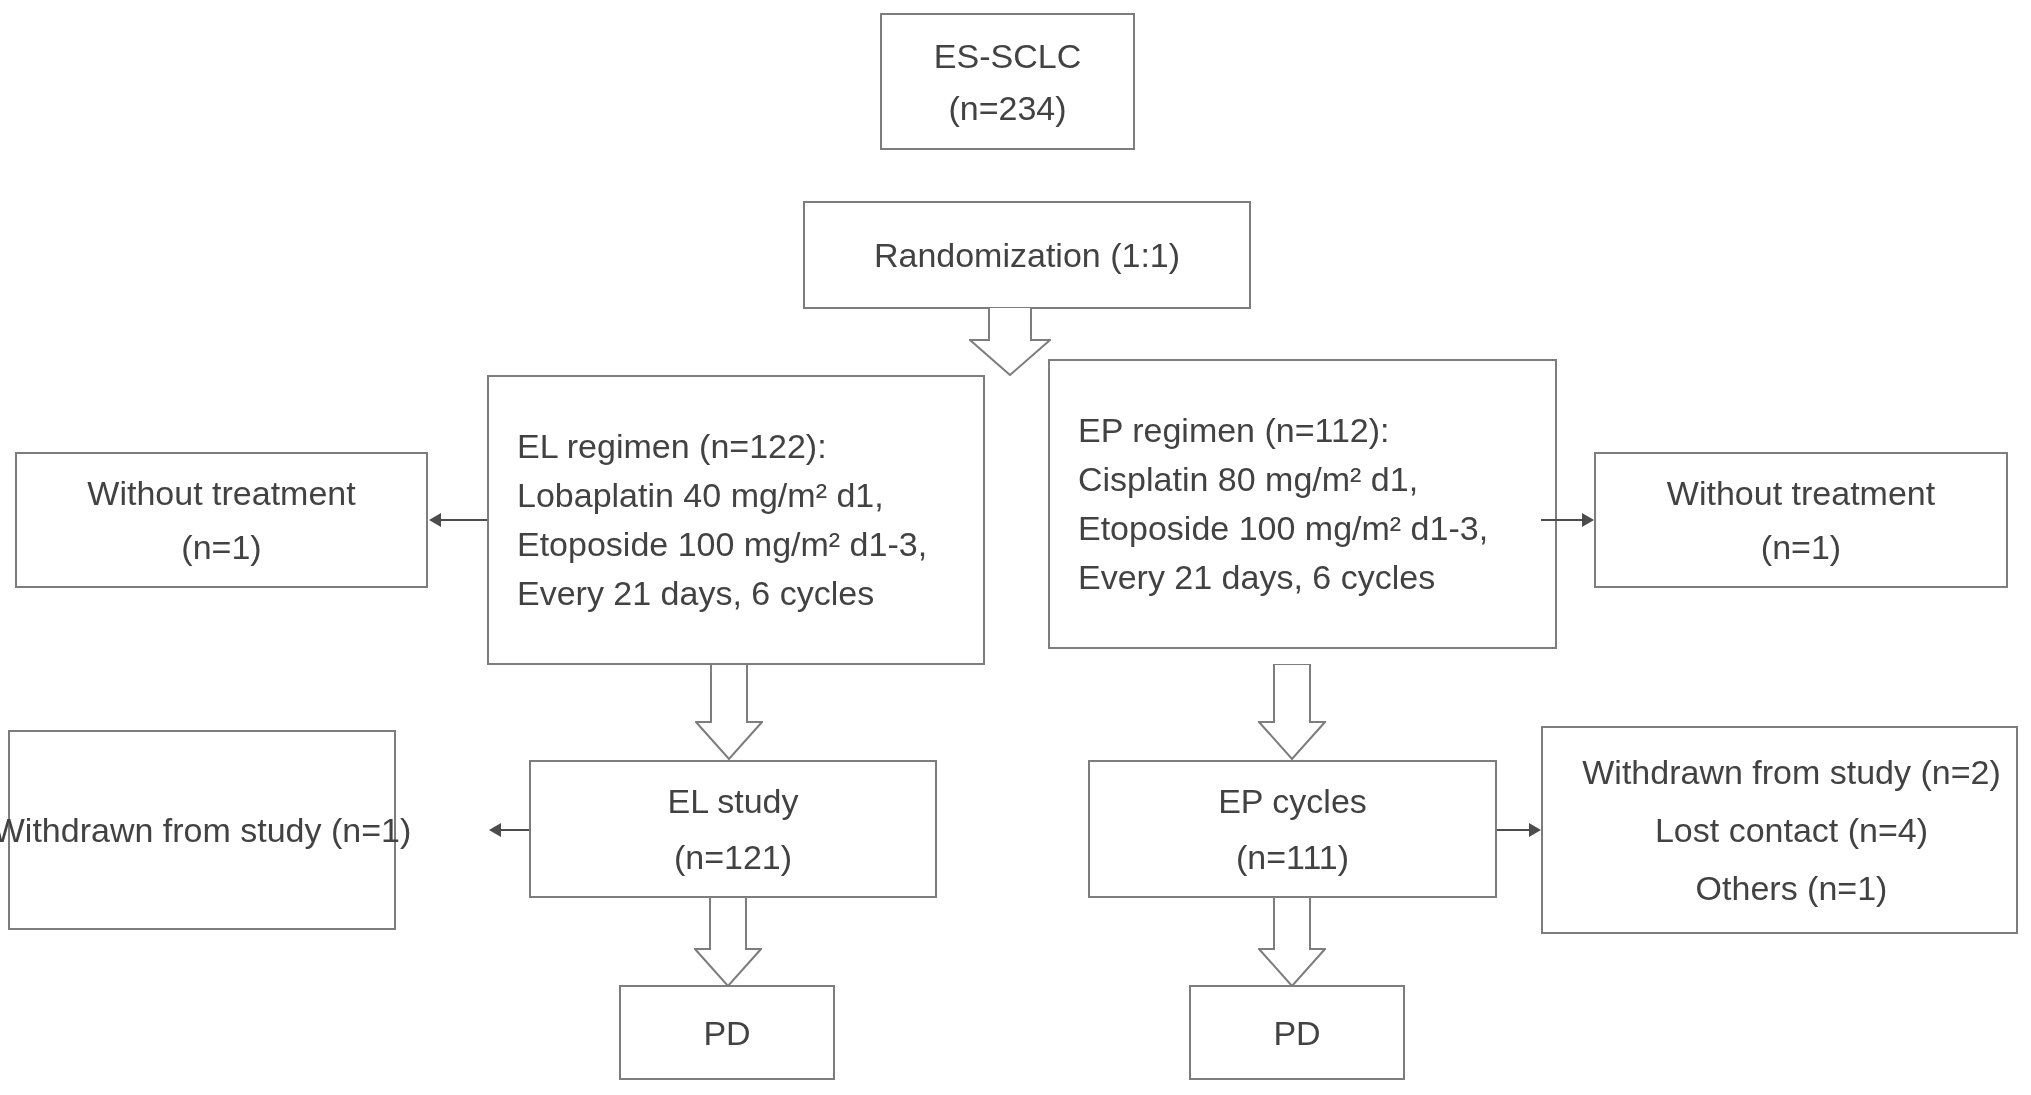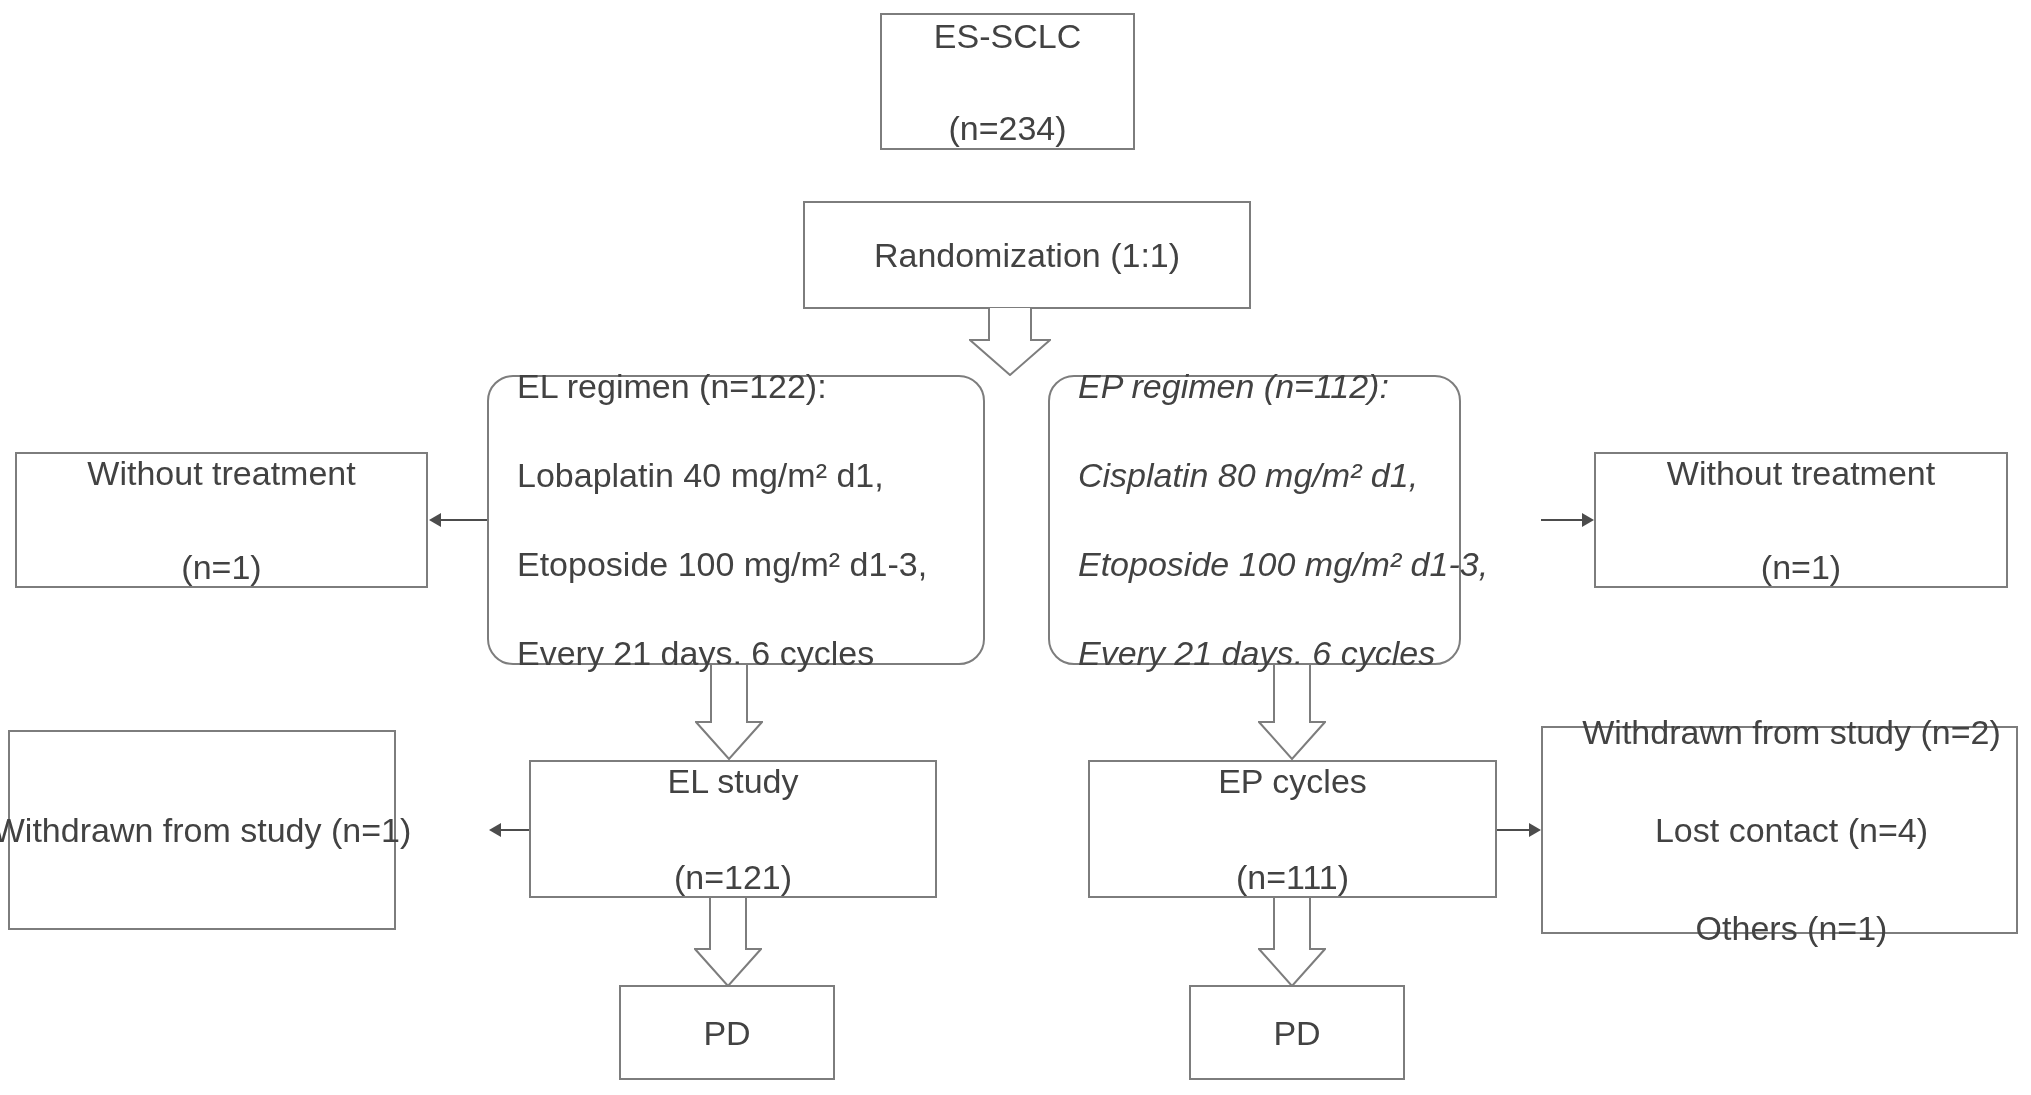--- a/index.html
+++ b/index.html
@@ -17,29 +17,27 @@
     background:#ffffff;
     box-sizing:border-box;
     display:flex;
     flex-direction:column;
     justify-content:center;
     align-items:center;
     text-align:center;
     font-size:34px;
     line-height:52px;
     color:#424242;
-    gap:40px;
   }
   .node.left-text{
     align-items:flex-start;
     text-align:left;
     padding-left:28px;
     padding-right:10px;
     line-height:49px;
-    border-radius:26px;
   }
   .node .ln{white-space:nowrap;}
   .lh54{line-height:54px;}
   .lh56{line-height:56px;}
   .lh58{line-height:58px;}
   
   .tarrow{
     position:absolute;
     height:2px;
     background:#4c4c4c;
@@ -81,21 +79,21 @@
     <polygon points="20,0 62,0 62,33 81,33 41,68 1,33 20,33" fill="#ffffff" stroke="#7d7d7d" stroke-width="2"></polygon>
   </svg>
 
   <div class="node left-text" style="left:487px;top:375px;width:498px;height:290px;">
     <div class="ln">EL regimen (n=122):</div>
     <div class="ln">Lobaplatin 40 mg/m² d1,</div>
     <div class="ln">Etoposide 100 mg/m² d1-3,</div>
     <div class="ln">Every 21 days, 6 cycles</div>
   </div>
 
-  <div class="node left-text" style="left:1048px;top:375px;width:413px;height:290px;font-style:italic;">
+  <div class="node left-text" style="left:1048px;top:359px;width:509px;height:290px;">
     <div class="ln">EP regimen (n=112):</div>
     <div class="ln">Cisplatin 80 mg/m² d1,</div>
     <div class="ln">Etoposide 100 mg/m² d1-3,</div>
     <div class="ln">Every 21 days, 6 cycles</div>
   </div>
 
   <div class="node lh54" style="left:15px;top:452px;width:413px;height:136px;">
     <div class="ln">Without treatment</div>
     <div class="ln">(n=1)</div>
   </div>

